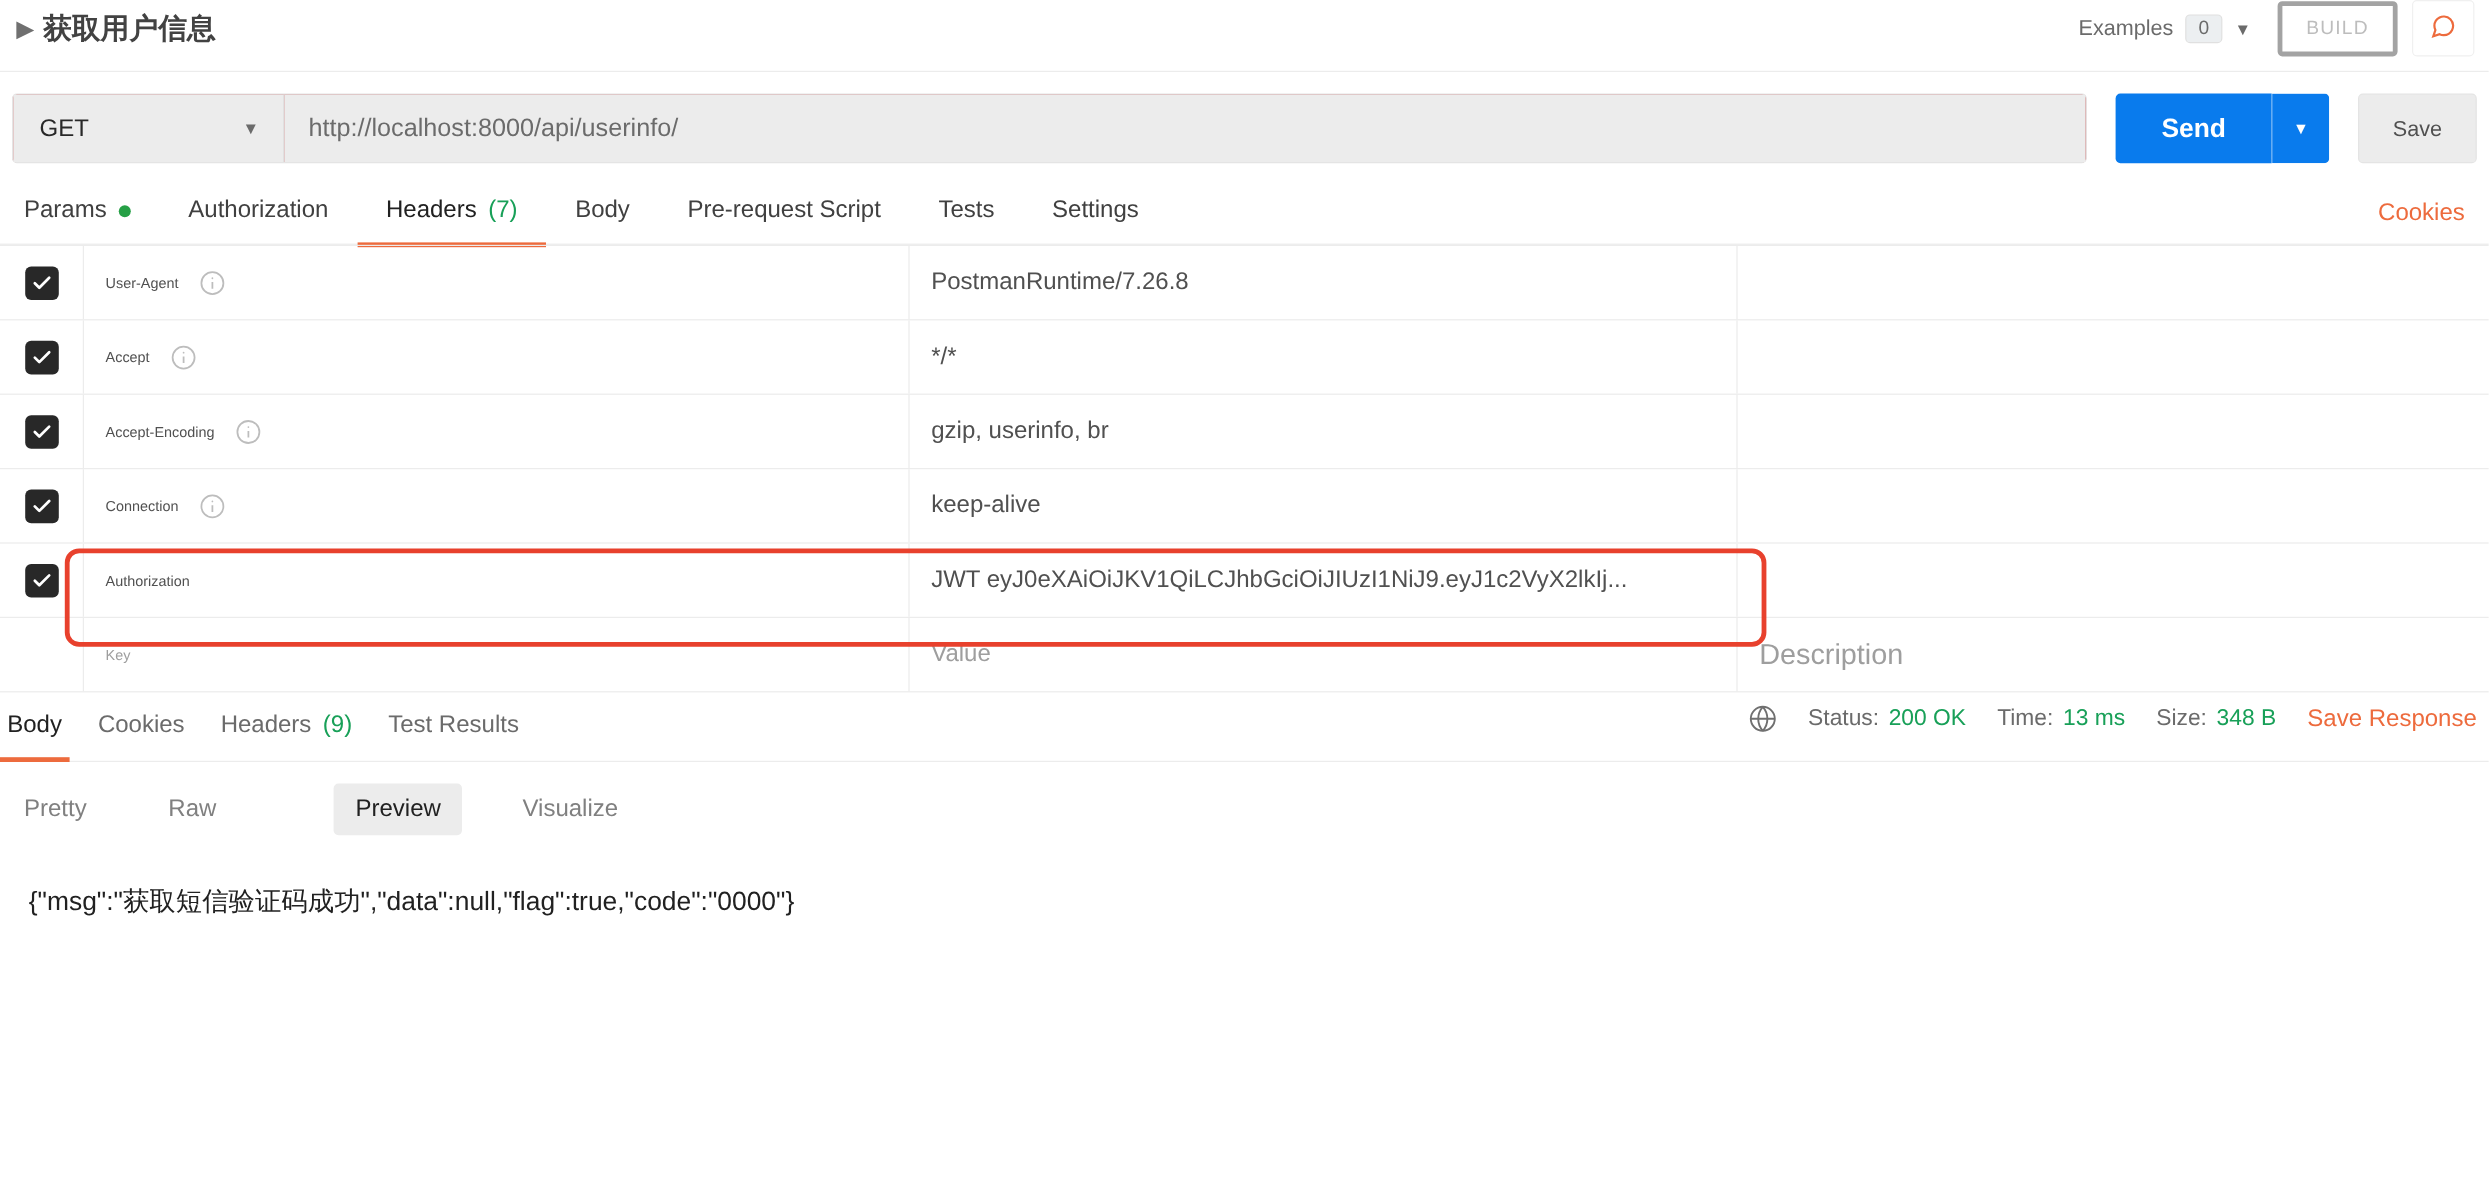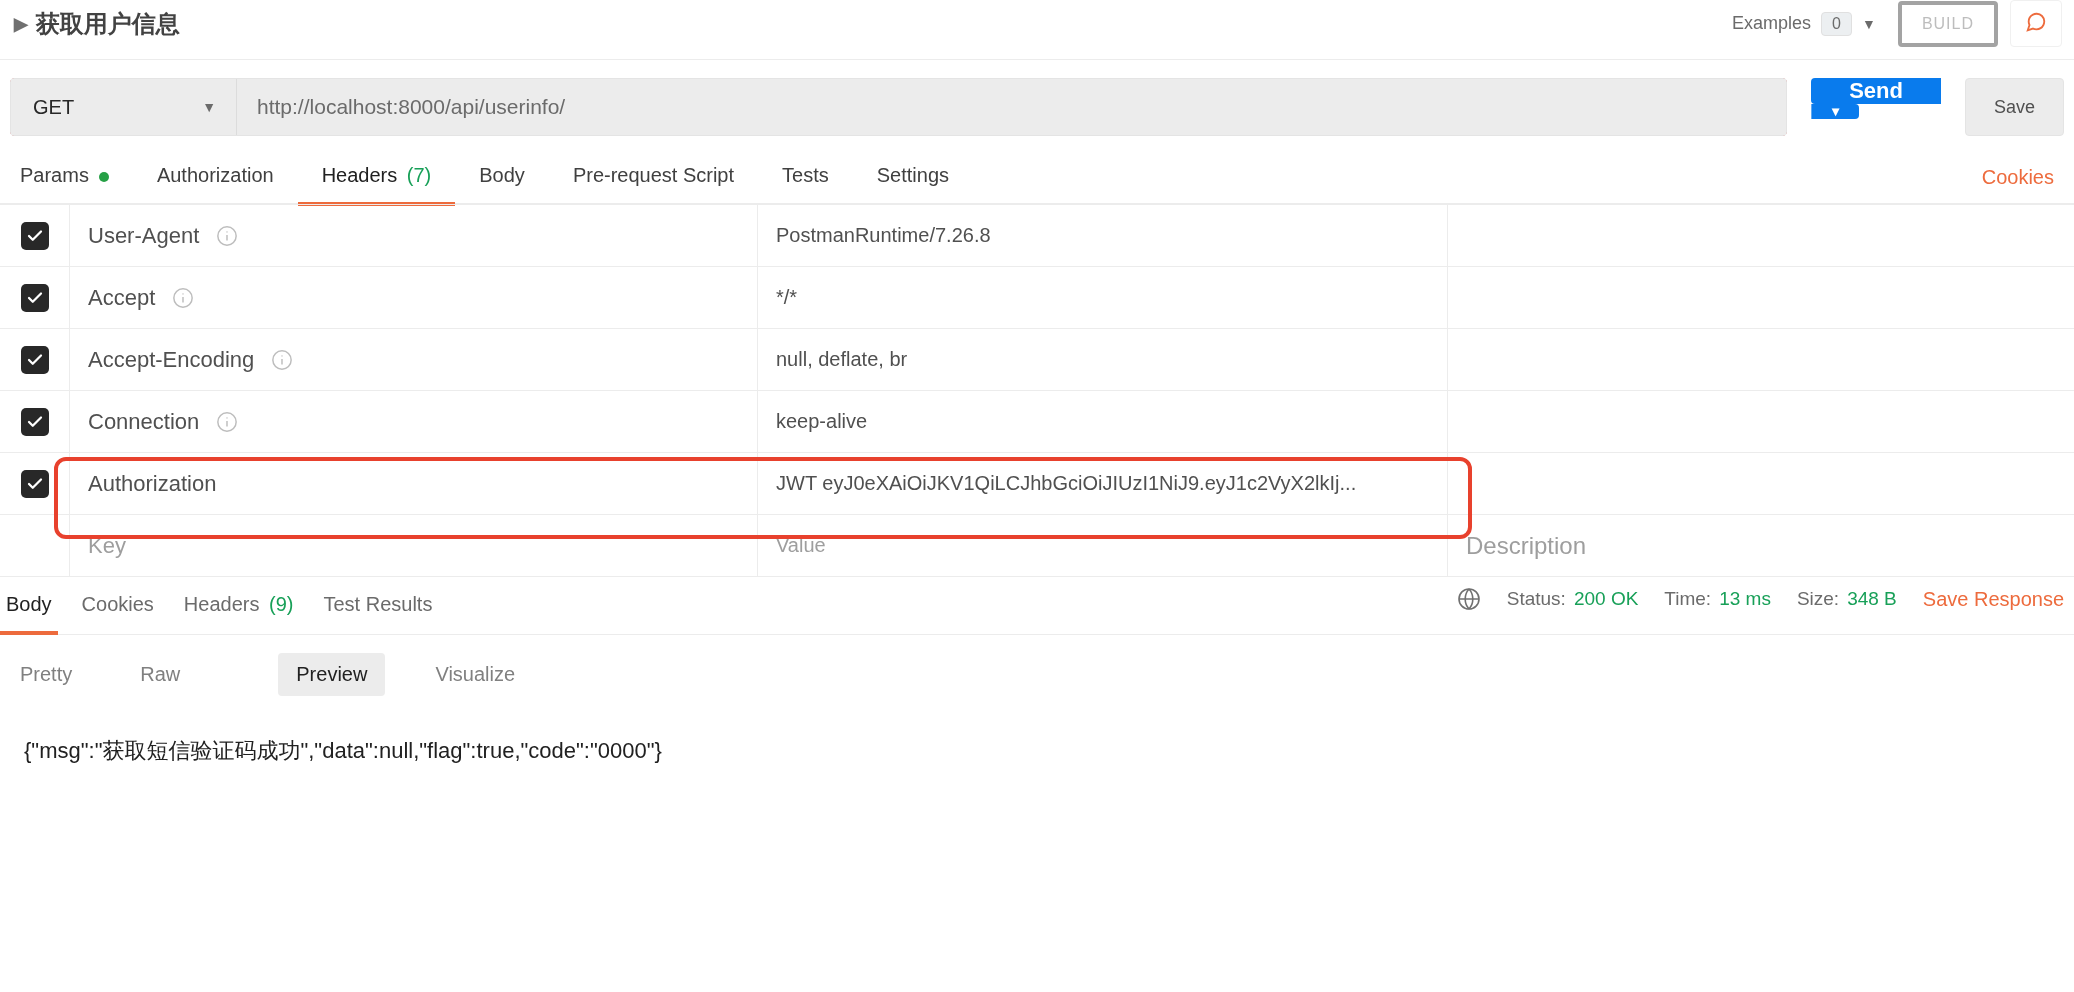--- a/index.html
+++ b/index.html
@@ -102,21 +102,20 @@
     display: flex;
     align-items: center;
     padding: 0 20px;
     font-size: 21px;
     color: #6b6b6b;
     background: #ececec;
   }
   .send-group {
     display: flex;
     height: 58px;
-    flex-direction: column;
   }
   .send-btn {
     background: #097bed;
     color: #fff;
     font-size: 22px;
     font-weight: 600;
     border: none;
     border-radius: 4px 0 0 4px;
     padding: 0 38px;
     cursor: pointer;
@@ -206,21 +205,21 @@
     align-items: center;
     justify-content: center;
     border-right: 1px solid #ececec;
     height: 100%;
   }
   .hrow .cell-key {
     display: flex;
     align-items: center;
     gap: 16px;
     padding: 0 18px;
-    font-size: 22px;
+    font-size: 12px;
     color: #505050;
     border-right: 1px solid #ececec;
     height: 100%;
   }
   .hrow .cell-val {
     display: flex;
     align-items: center;
     padding: 0 18px;
     font-size: 20px;
     color: #505050;
@@ -446,21 +445,21 @@
           <span>Accept-Encoding</span>
           <span class="info-ico">
             <svg width="22" height="22" viewBox="0 0 24 24" fill="none" stroke="#bdbdbd" stroke-width="1.6">
               <circle cx="12" cy="12" r="10"></circle>
               <line x1="12" y1="11" x2="12" y2="17"></line>
               <circle cx="12" cy="7.5" r="0.8" fill="#bdbdbd" stroke="none"></circle>
             </svg>
           </span>
         </div>
         <div class="cell-val">
-          <span>null, deflate, br</span>
+          <span>gzip, userinfo, br</span>
         </div>
         <div class="cell-desc"></div>
       </div>
       <div class="hrow">
         <div class="cell-check">
           <div class="chk">
             <svg width="18" height="18" viewBox="0 0 24 24" fill="none" stroke-width="3" stroke-linecap="round" stroke-linejoin="round">
               <polyline points="20 6 9 17 4 12"></polyline>
             </svg>
           </div>

